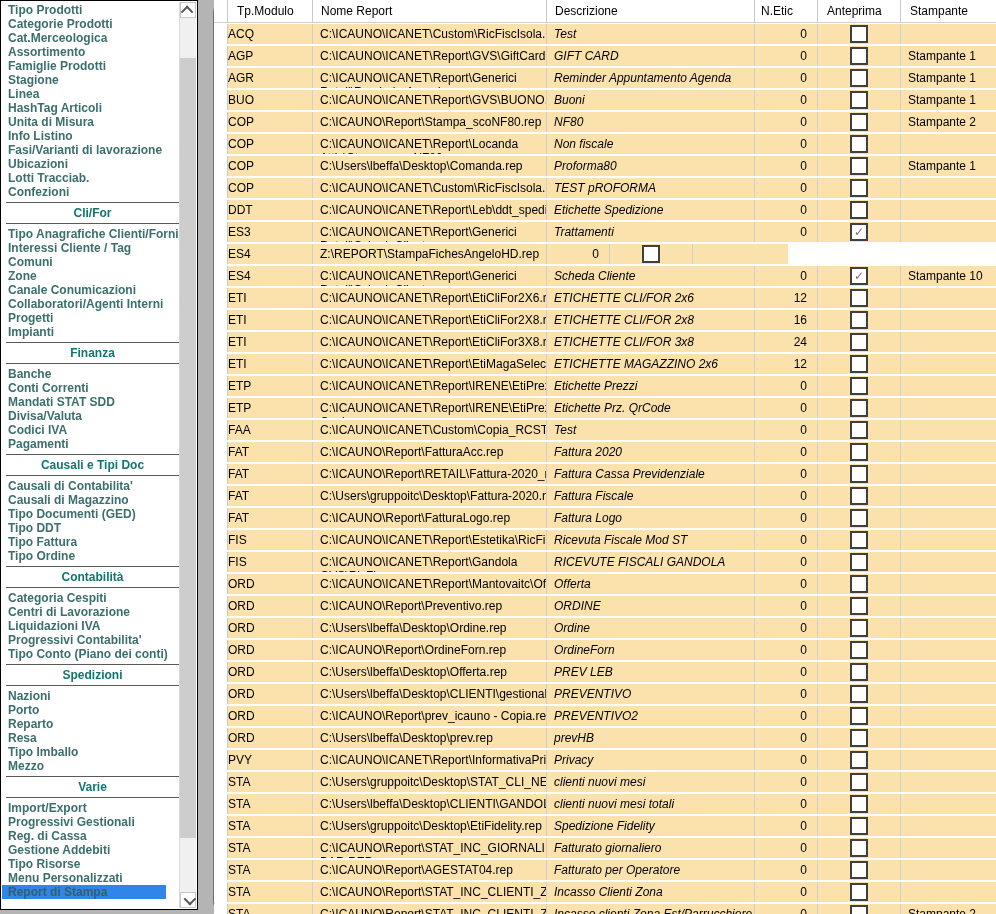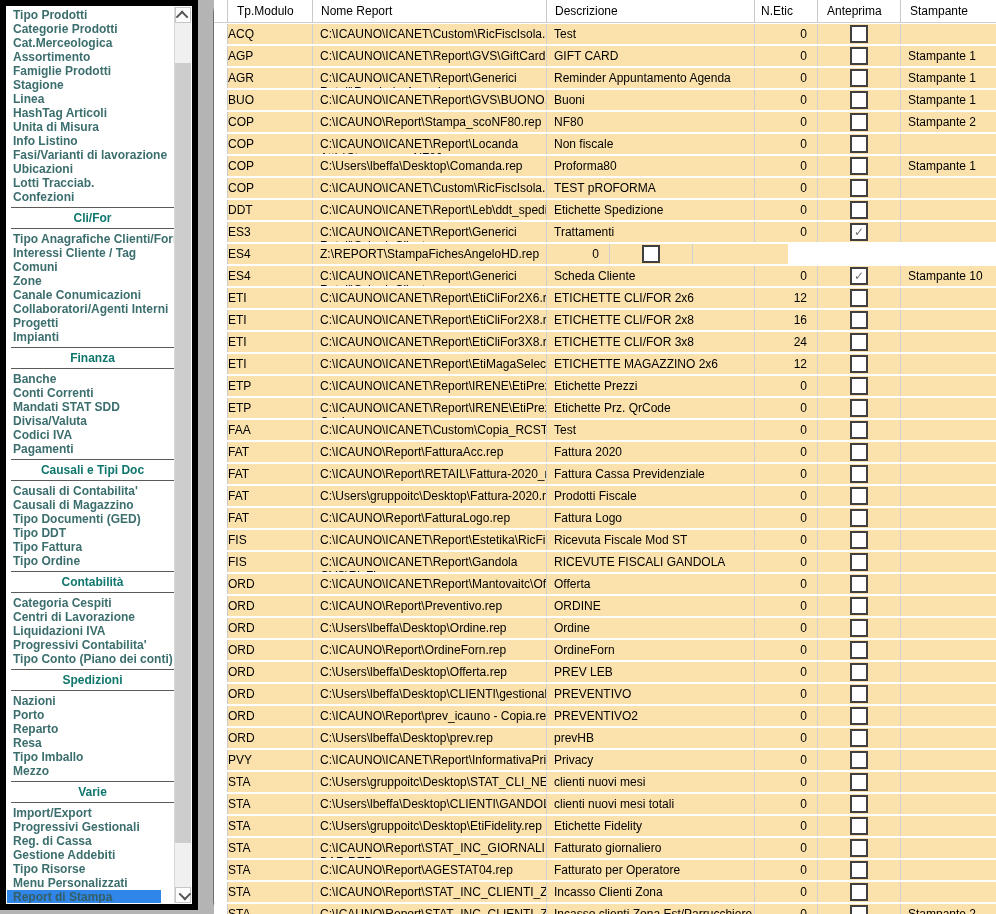--- a/index.html
+++ b/index.html
@@ -5,21 +5,21 @@
   html,body{margin:0;padding:0;}
   body{
     width:996px;height:914px;overflow:hidden;position:relative;
     background:#b4b4b4;
     font-family:"Liberation Sans","DejaVu Sans",sans-serif;
     -webkit-font-smoothing:antialiased;
   }
   
   .sidebar{
     position:absolute;left:0;top:0;width:198px;height:910px;
-    background:#ffffff;border:6px solid #000000;box-sizing:border-box;
+    background:#ffffff;border:1px solid #000000;box-sizing:border-box;
   }
   .sidebar-list{
     position:absolute;left:1px;top:2px;right:18px;bottom:1px;
     overflow:hidden;padding-left:6px;box-sizing:border-box;
   }
   .side-item{
     font-size:12px;font-weight:bold;color:#3c6e6e;
     line-height:14px;white-space:nowrap;overflow:hidden;cursor:default;
   }
   .side-item.selected{
@@ -64,21 +64,21 @@
   .grid-body{position:absolute;top:24px;left:0;right:0;bottom:0;overflow:hidden;}
   .trow{display:flex;height:20px;margin-bottom:2px;}
   .tcell{
     box-sizing:border-box;background:#fbe2ac;border-right:1px solid #cfcfcf;
     padding-top:3px;white-space:nowrap;overflow:hidden;line-height:14px;
   }
   .tcell.sel{background:#ffffff;border-right:1px solid #c9c9c9;}
   .c0{width:14px;}
   .c1{width:85px;padding-left:0;}
   .c2{width:234px;padding-left:7px;}
-  .c3{width:208px;padding-left:7px;}
+  .c3{width:208px;padding-left:7px;font-style:italic;}
   .c4{width:63px;text-align:right;padding-right:10px;}
   .c5{width:83px;display:flex;align-items:center;justify-content:center;padding-top:0;}
   .c6{width:95px;padding-left:7px;border-right:none;}
   .h0{width:14px;}
   .h1{width:85px;padding-left:9px;}
   .h2{width:234px;}
   .h3{width:208px;}
   .h4{width:63px;padding-left:6px;}
   .h5{width:83px;padding-left:9px;}
   .h6{width:95px;padding-left:9px;border-right:none;}
@@ -402,21 +402,21 @@
         <div class="tcell c4">0</div>
         <div class="tcell c5">
           <div class="checkbox"></div>
         </div>
         <div class="tcell c6"></div>
       </div>
       <div class="trow">
         <div class="tcell sel c0"></div>
         <div class="tcell c1">FAT</div>
         <div class="tcell c2"><span>C:\Users\gruppoitc\Desktop\Fattura-2020.rep</span></div>
-        <div class="tcell c3">Prodotti Fiscale</div>
+        <div class="tcell c3">Fattura Fiscale</div>
         <div class="tcell c4">0</div>
         <div class="tcell c5">
           <div class="checkbox"></div>
         </div>
         <div class="tcell c6"></div>
       </div>
       <div class="trow">
         <div class="tcell sel c0"></div>
         <div class="tcell c1">FAT</div>
         <div class="tcell c2"><span>C:\ICAUNO\Report\FatturaLogo.rep</span></div>
@@ -567,21 +567,21 @@
         <div class="tcell c4">0</div>
         <div class="tcell c5">
           <div class="checkbox"></div>
         </div>
         <div class="tcell c6"></div>
       </div>
       <div class="trow">
         <div class="tcell sel c0"></div>
         <div class="tcell c1">STA</div>
         <div class="tcell c2"><span>C:\Users\gruppoitc\Desktop\EtiFidelity.rep</span></div>
-        <div class="tcell c3">Etichette Fidelity</div>
+        <div class="tcell c3">Spedizione Fidelity</div>
         <div class="tcell c4">0</div>
         <div class="tcell c5">
           <div class="checkbox"></div>
         </div>
         <div class="tcell c6"></div>
       </div>
       <div class="trow">
         <div class="tcell sel c0"></div>
         <div class="tcell c1">STA</div>
         <div class="tcell c2"><span>C:\ICAUNO\Report\STAT_INC_GIORNALIERO_FATT</span><span class="path2">BAR.REP</span></div>

